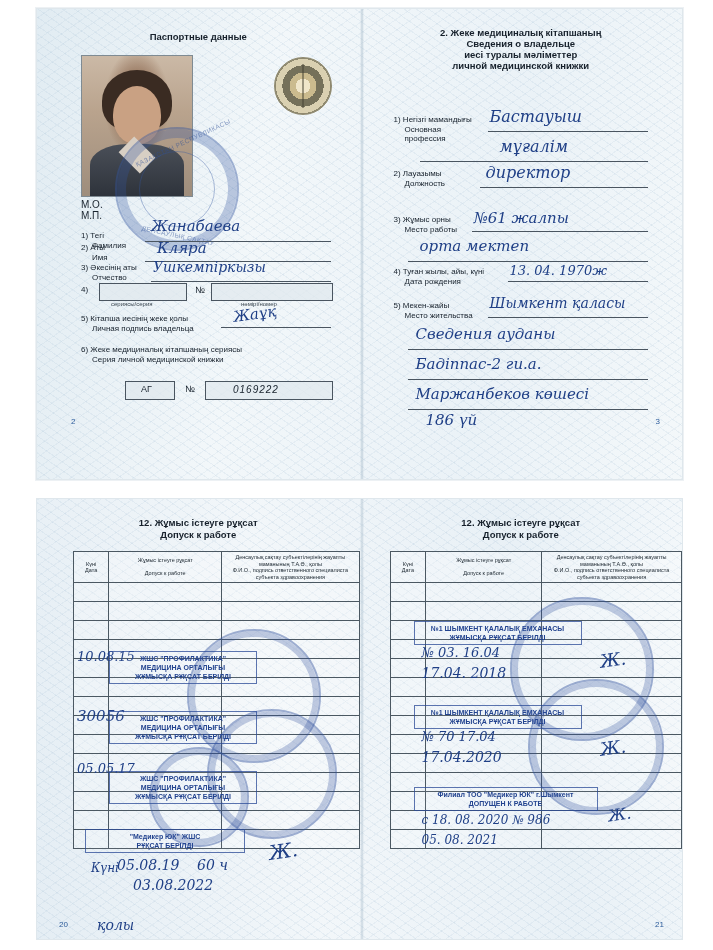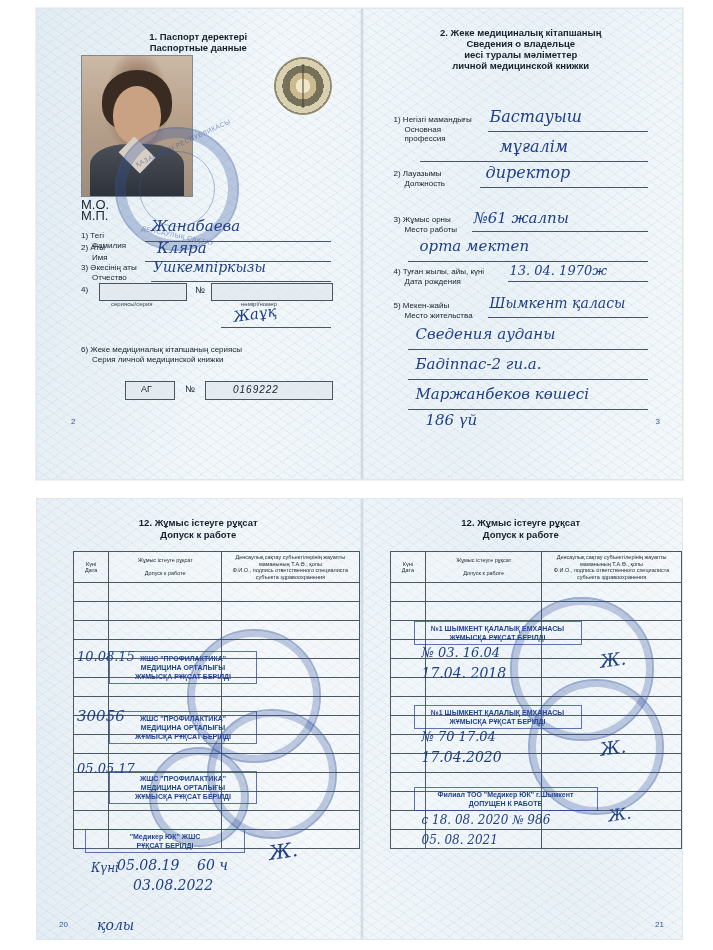--- a/index.html
+++ b/index.html
@@ -129,21 +129,21 @@
   }
   .emblem::after {
     content: "";
     position: absolute; left: 50%; top: 6px; width: 2px; height: 44px;
     background: rgba(60,55,40,0.5); transform: translateX(-50%);
   }
 
   .mp {
     position: absolute;
     left: 44px; top: 190px;
-    font-size: 13px; line-height: 11px; color: #1a242e;
+    font-size: 10px; line-height: 11px; color: #1a242e;
   }
 
   .field {
     position: absolute;
     font-size: 8px;
     line-height: 9.5px;
     color: #16202b;
   }
   .field .lbl-kz { display: block; }
   .field .lbl-ru { display: block; }
@@ -251,21 +251,20 @@
 </style>
 </head>
 <body>
 
 <div class="scan" id="scan-top">
   <div class="guilloche"></div>
   <div class="fold"></div>
 
   <div class="page" id="page-left">
     <div class="sec-title" style="position:absolute; left:0; right:0; top:22px;">
-      <div>1. Паспорт деректері</div>
       <div class="ru">Паспортные данные</div>
     </div>
 
     <div class="photo">
       <div class="hair"></div>
       <div class="face"></div>
       <div class="body"></div>
       <div class="collar"></div>
     </div>
 
@@ -306,20 +305,24 @@
 
     <div class="field" style="left:44px; top:276px;">
       <span>4)</span>
     </div>
     <div class="box" style="left:62px; top:274px; width:86px; height:16px;"></div>
     <div class="tiny" style="left:74px; top:292px;">сериясы/серия</div>
     <div class="field" style="left:158px; top:277px; font-size:9px;">№</div>
     <div class="box" style="left:174px; top:274px; width:120px; height:16px;"></div>
     <div class="tiny" style="left:204px; top:292px;">нөмірі/номер</div>
 
+    <div class="field" style="left:44px; top:305px; width:150px;">
+      <span class="lbl-kz"><span>5)</span> <span>Кітапша иесінің жеке қолы</span></span>
+      <span class="lbl-ru" style="margin-left:11px;">Личная подпись владельца</span>
+    </div>
     <div class="rule" style="left:184px; top:318px; width:110px;"></div>
     <div class="sig" style="left:196px; top:296px; font-size:15px;">Жаұқ</div>
 
     <div class="field" style="left:44px; top:336px; width:200px;">
       <span class="lbl-kz"><span>6)</span> <span>Жеке медициналық кітапшаның сериясы</span></span>
       <span class="lbl-ru" style="margin-left:11px;">Серия личной медицинской книжки</span>
     </div>
     <div class="box" style="left:88px; top:372px; width:48px; height:17px;"></div>
     <div class="field" style="left:104px; top:376px; font-size:9px;">АГ</div>
     <div class="field" style="left:148px; top:376px; font-size:9px;">№</div>

